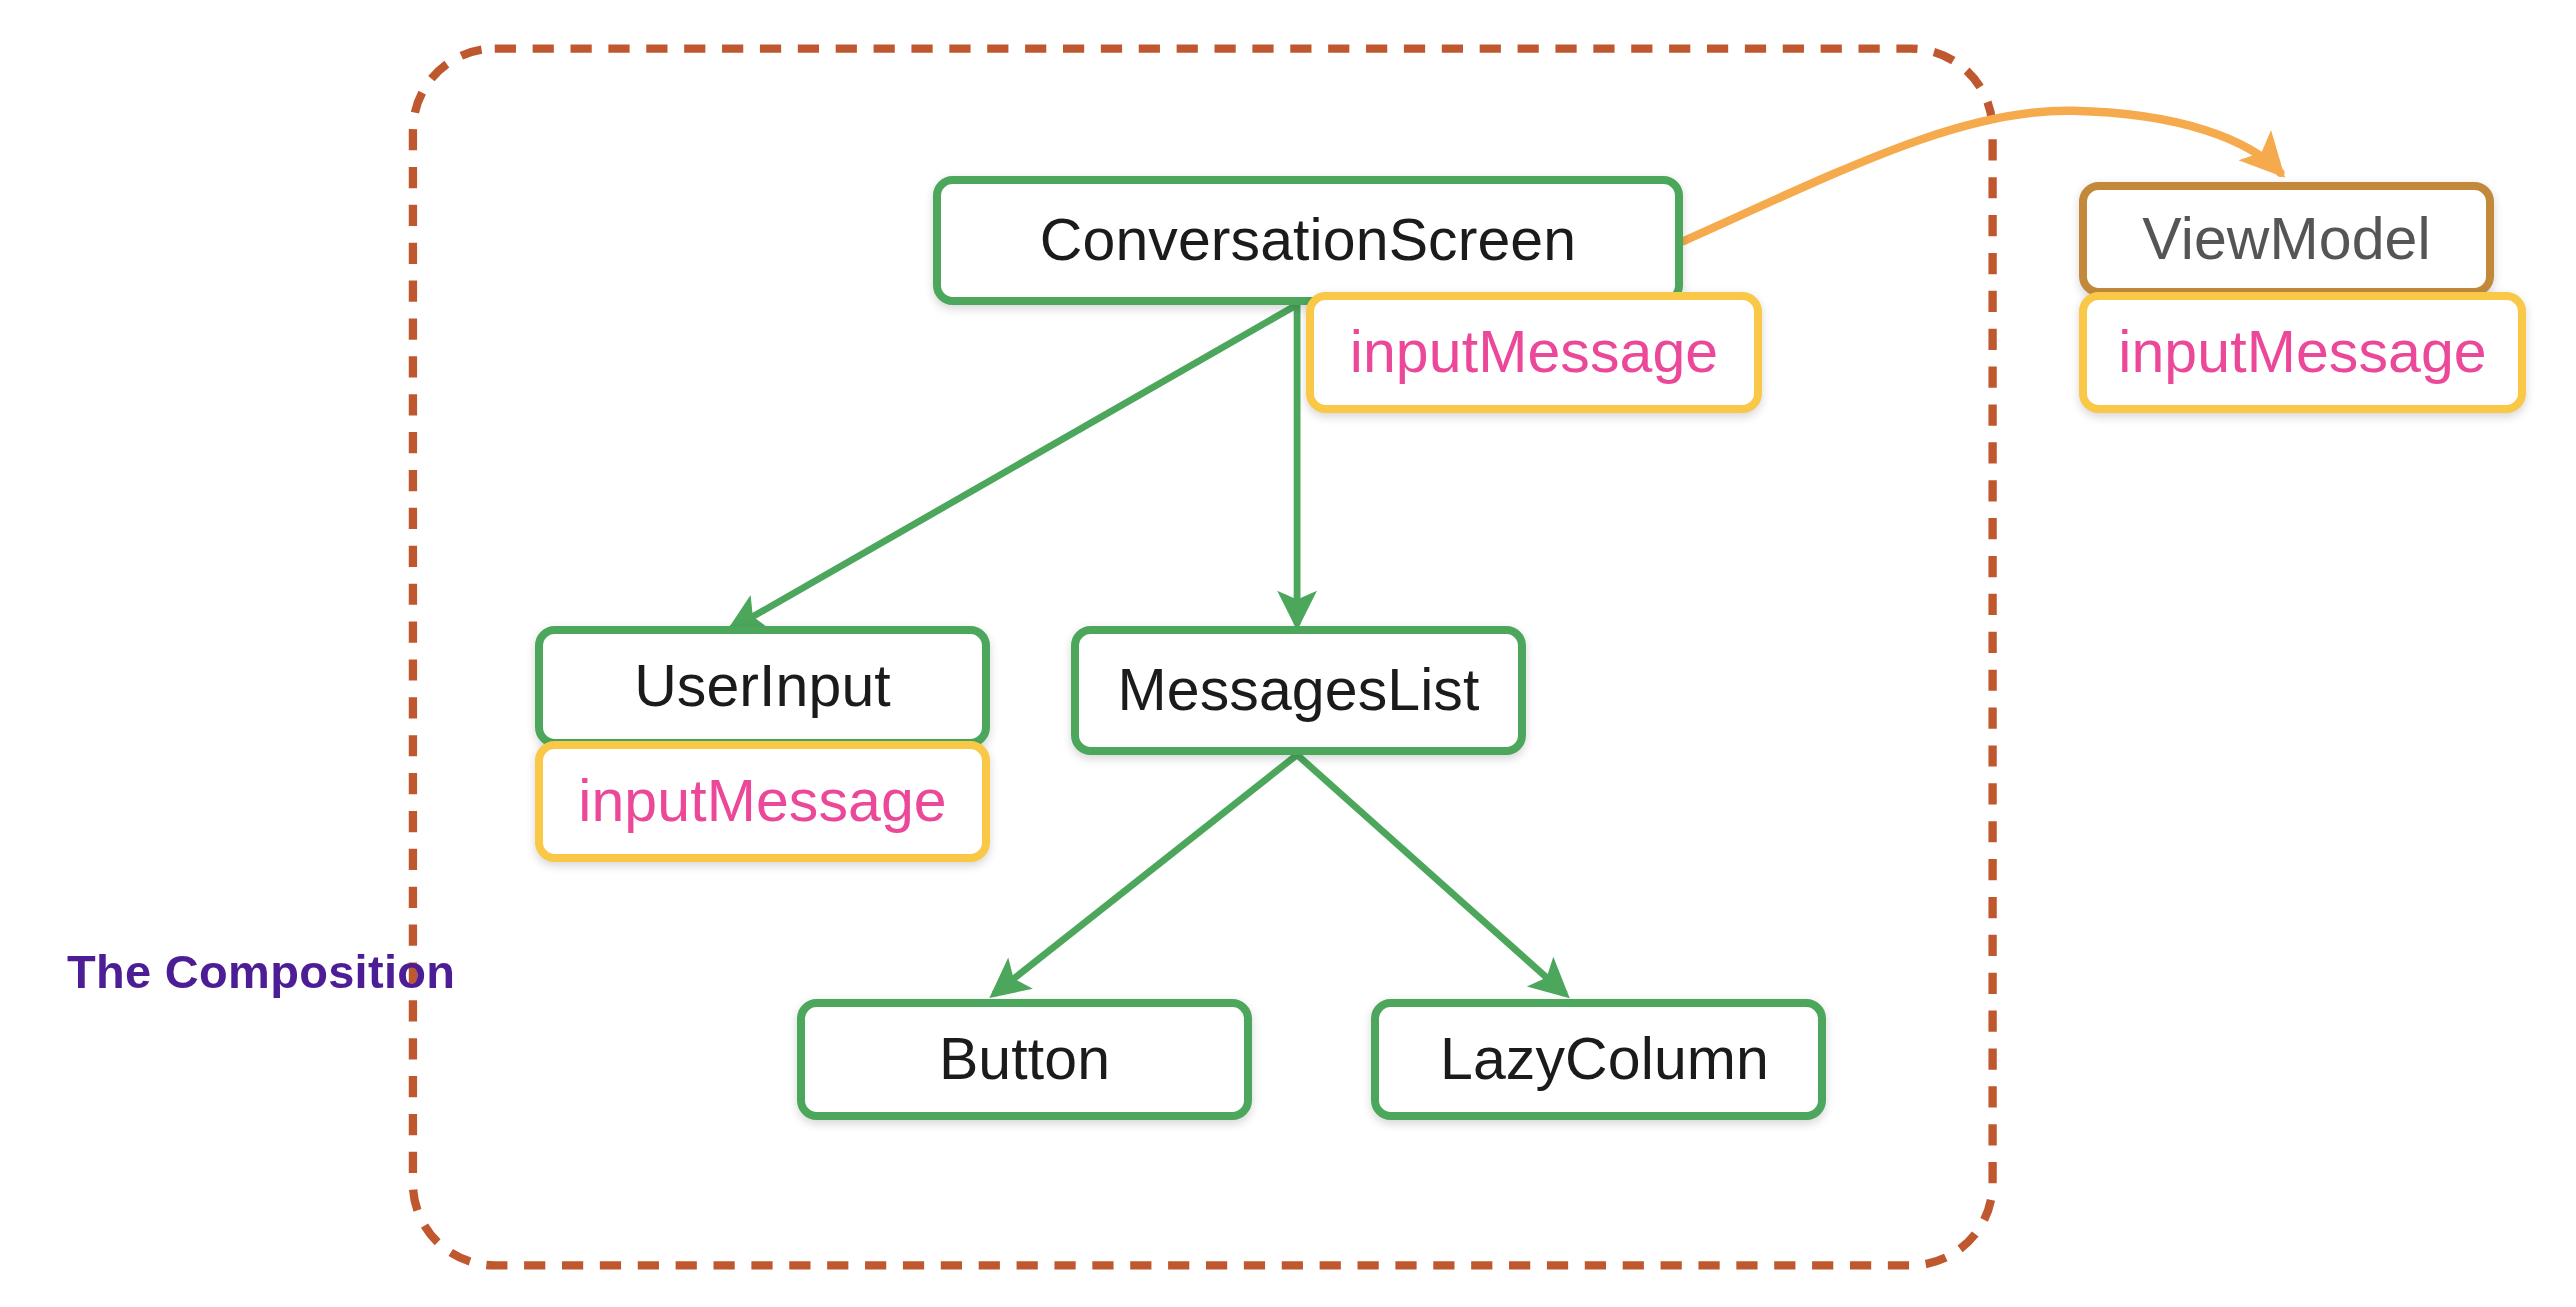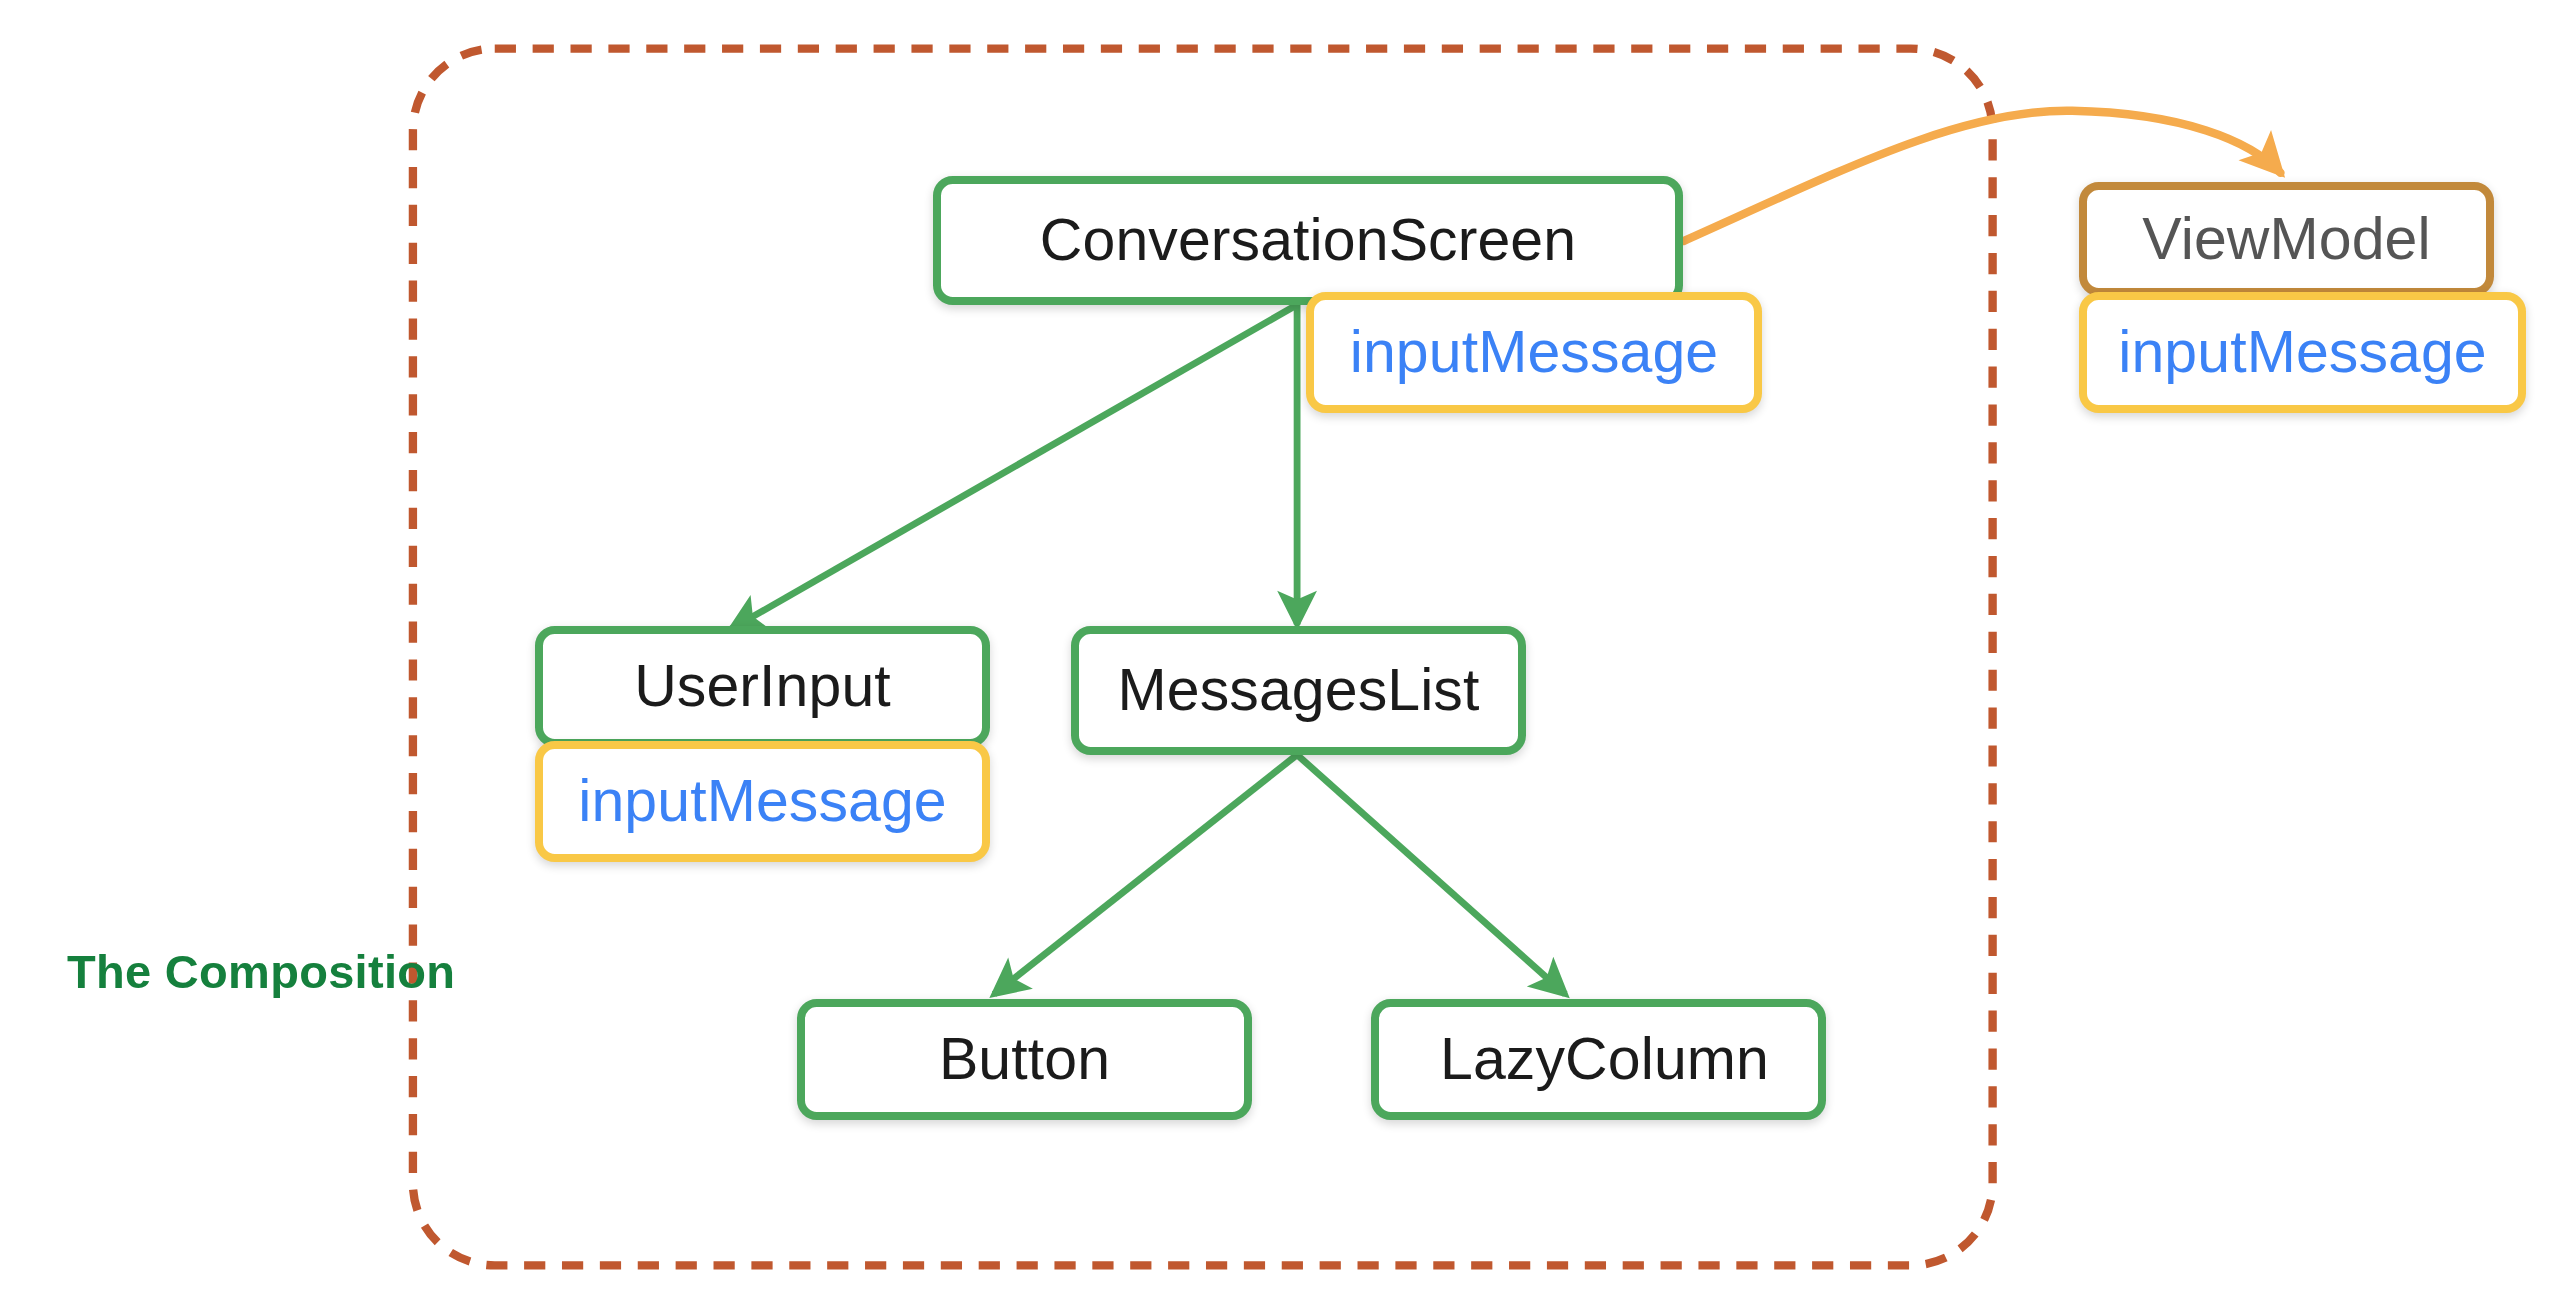--- a/index.html
+++ b/index.html
@@ -50,36 +50,36 @@
   .node.green {
     border: 8.3px solid #4CA75C;
     color: #1b1b1b;
   }
   .node.brown {
     border: 8.3px solid #C2893B;
     color: #555555;
   }
   .node.yellow {
     border: 8.3px solid #F9C846;
-    color: #3b82f6;
+    color: #ec4899;
   }
 
   .node .label {
     font-size: 59px;
     letter-spacing: 0.1px;
   }
 
   
   #composition-label {
     position: absolute;
     left: 67px;
     top: 944px;
     font-size: 47px;
     font-weight: bold;
-    color: #15803d;
+    color: #4c1d95;
     white-space: nowrap;
     letter-spacing: 0.3px;
   }
 </style>
 </head>
 <body>
 
 <div id="stage">
 
   <svg id="edge-layer" viewBox="0 0 3400 1726" width="2576" height="1308">

